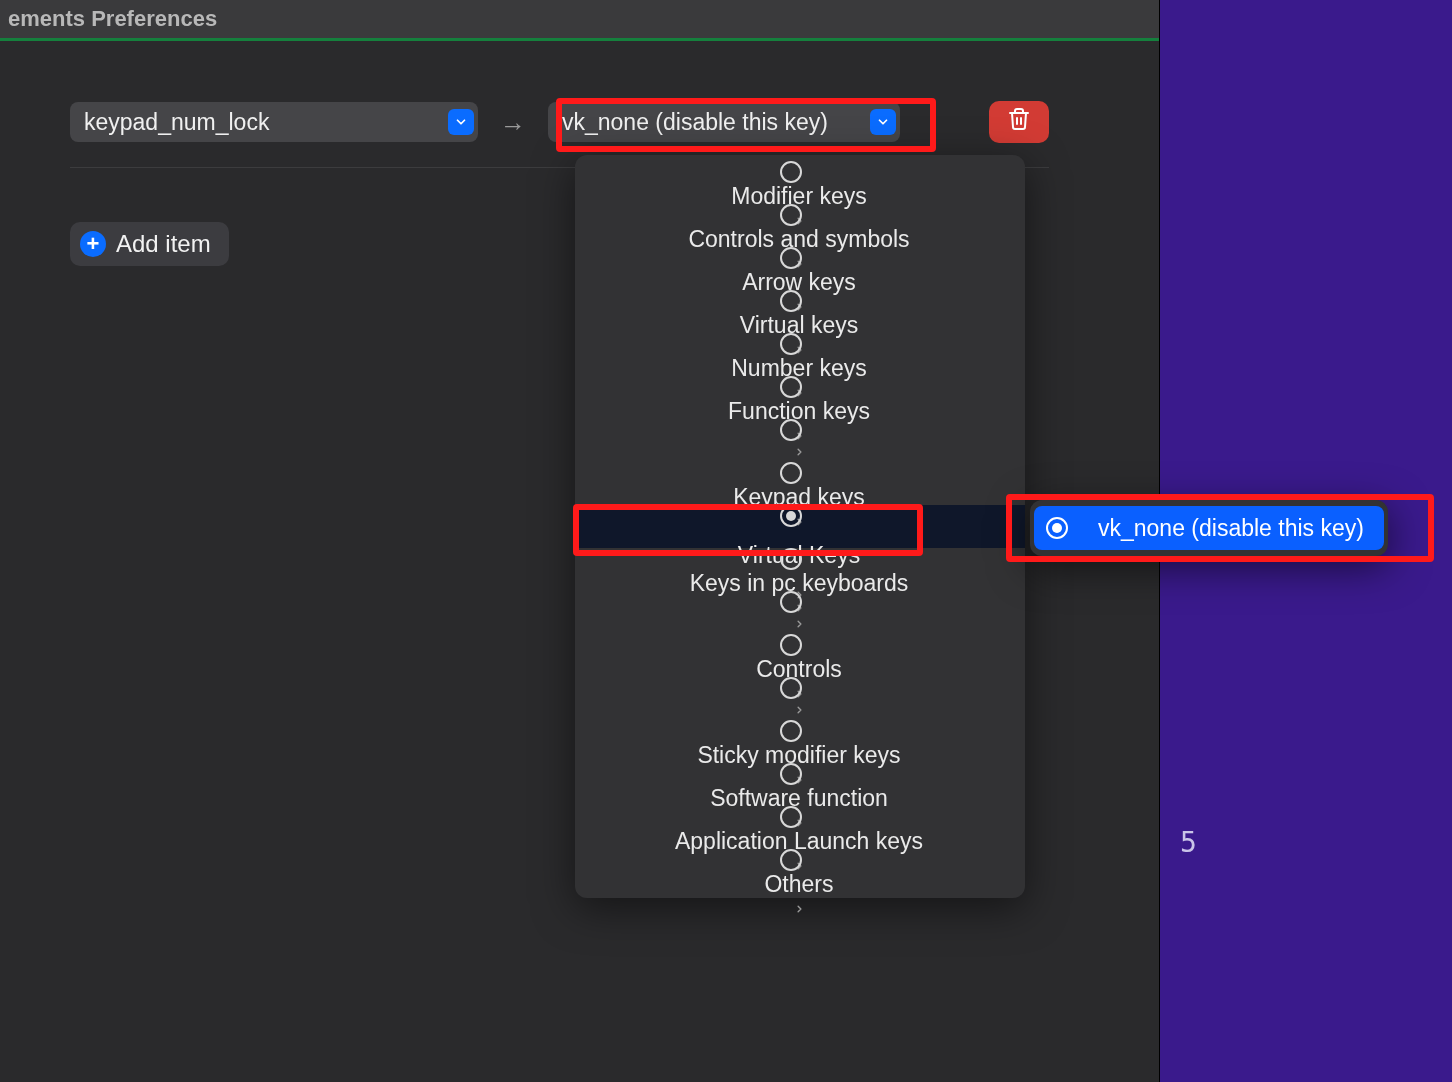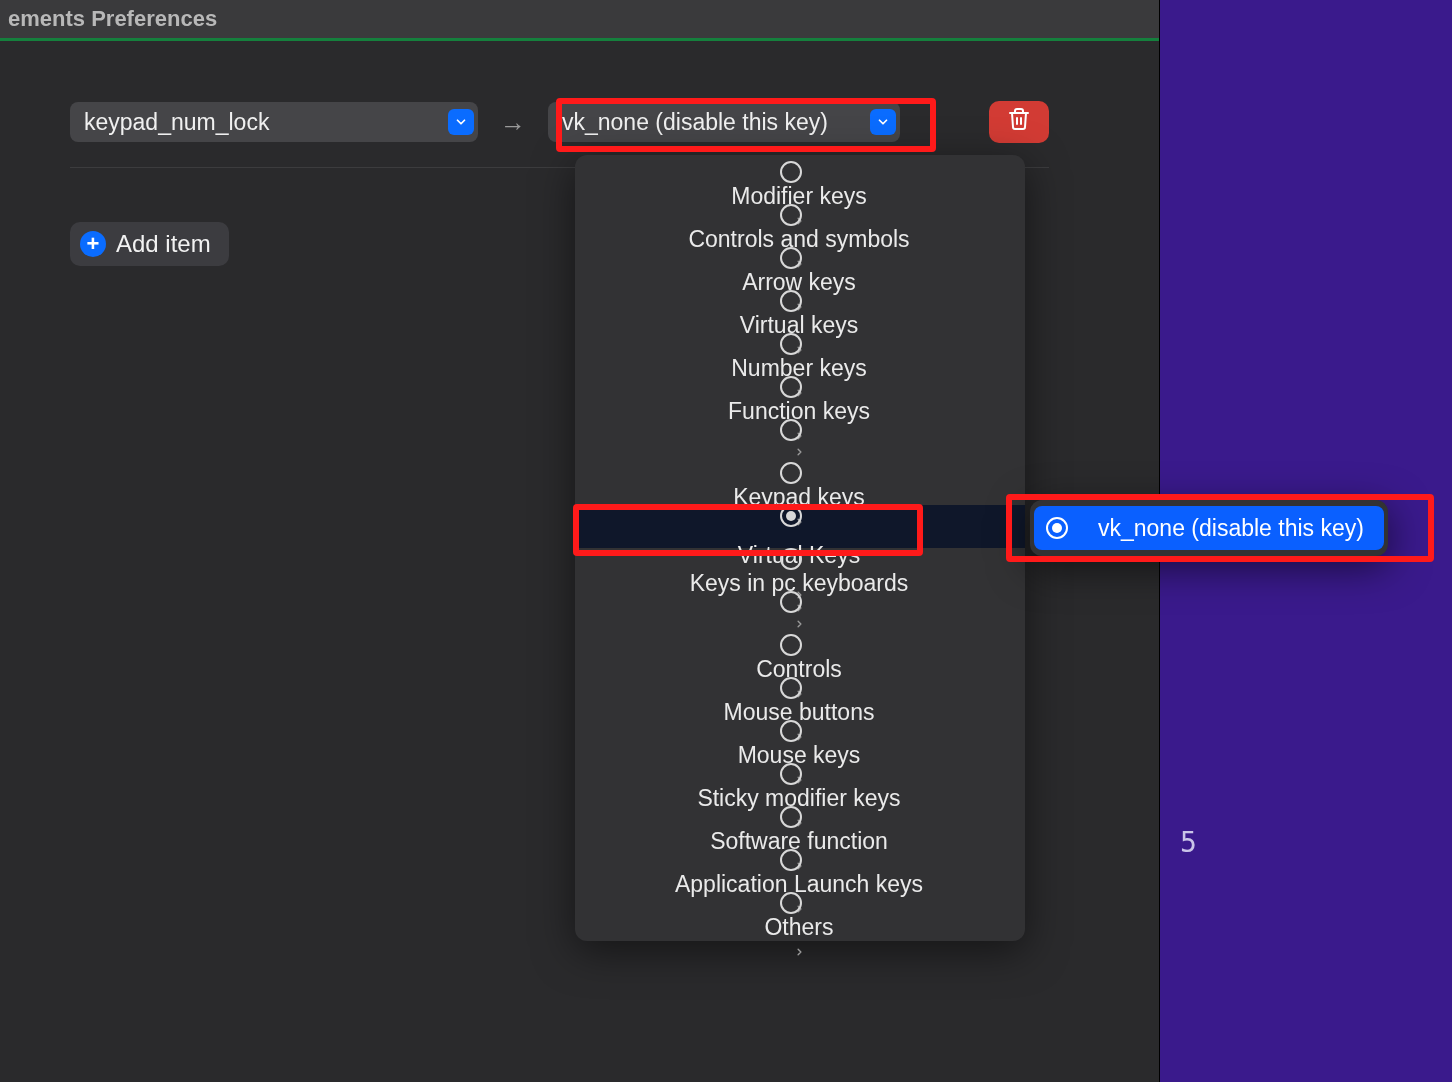--- a/index.html
+++ b/index.html
@@ -318,28 +318,20 @@
     </div>
     <div class="menu-item">
       <span class="radio"></span>
       <span class="lbl">Controls</span>
       <span class="chev"><svg viewBox="0 0 24 24" fill="none" stroke="#9a9a9a" stroke-width="3" stroke-linecap="round" stroke-linejoin="round">
           <polyline points="9 6 15 12 9 18"></polyline>
         </svg></span>
     </div>
     <div class="menu-item">
       <span class="radio"></span>
-      <span class="lbl">Mouse buttons</span>
-      <span class="chev"><svg viewBox="0 0 24 24" fill="none" stroke="#9a9a9a" stroke-width="3" stroke-linecap="round" stroke-linejoin="round">
-          <polyline points="9 6 15 12 9 18"></polyline>
-        </svg></span>
-    </div>
-    <div class="menu-item">
-      <span class="radio"></span>
-      <span class="lbl">Mouse keys</span>
       <span class="chev"><svg viewBox="0 0 24 24" fill="none" stroke="#9a9a9a" stroke-width="3" stroke-linecap="round" stroke-linejoin="round">
           <polyline points="9 6 15 12 9 18"></polyline>
         </svg></span>
     </div>
     <div class="menu-item">
       <span class="radio"></span>
       <span class="lbl">Sticky modifier keys</span>
       <span class="chev"><svg viewBox="0 0 24 24" fill="none" stroke="#9a9a9a" stroke-width="3" stroke-linecap="round" stroke-linejoin="round">
           <polyline points="9 6 15 12 9 18"></polyline>
         </svg></span>

